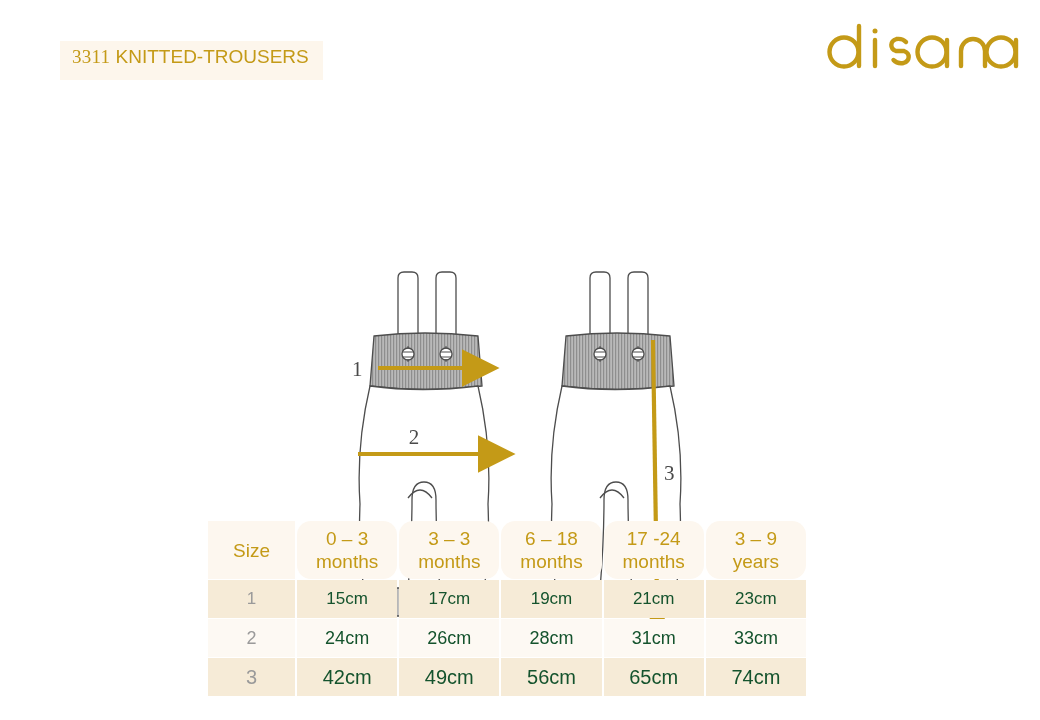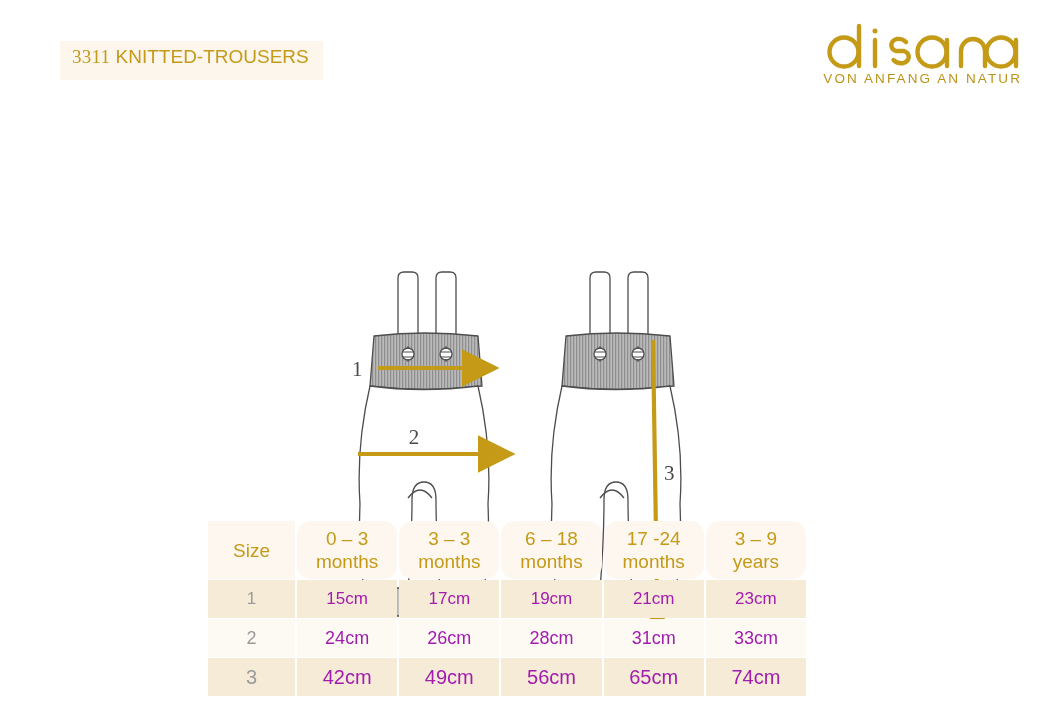--- a/index.html
+++ b/index.html
@@ -64,21 +64,21 @@
     height:58px;
     padding:4px 2px 6px 2px;
   }
   .hdr-cell.size-col{vertical-align:middle;padding-bottom:22px;}
   .col-size{width:86px;}
   .col-v{width:99px;border-radius:14px;}
 
   .row-a td{background:#f6ebd7;}
   .row-b td{background:#fdf9f3;}
   .body-cell{
-    color:#a21caf;
+    color:#14532d;
     height:38px;
   }
   .row1 .body-cell{font-size:17px;}
   .row2 .body-cell{font-size:18px;}
   .row3 .body-cell{font-size:20px;}
   .idx-cell{color:#9a9a9a;}
 </style>
 </head>
 <body>
 
@@ -103,21 +103,20 @@
         <circle cx="110" cy="30" r="14.5"></circle>
         <line x1="125" y1="18" x2="125" y2="44"></line>
 
         <path d="M139 44 v-15 a12 12 0 0 1 24 0 v15"></path>
 
         <circle cx="179" cy="30" r="14.5"></circle>
         <line x1="194" y1="18" x2="194" y2="44"></line>
       </g>
       <circle cx="53" cy="9" r="2.5" fill="#c49a17"></circle>
     </svg>
-    <span id="brand-tagline">VON ANFANG AN NATUR</span>
   </div>
 </div>
 
 <div id="illustration">
 <svg id="illu-svg" width="1040" height="380" viewBox="0 0 1040 380">
   <defs>
 
     <pattern id="rib" width="3" height="8" patternUnits="userSpaceOnUse">
       <rect width="3" height="8" fill="#b9b9b9"></rect>
       <rect width="1.2" height="8" fill="#8e8e8e"></rect>

